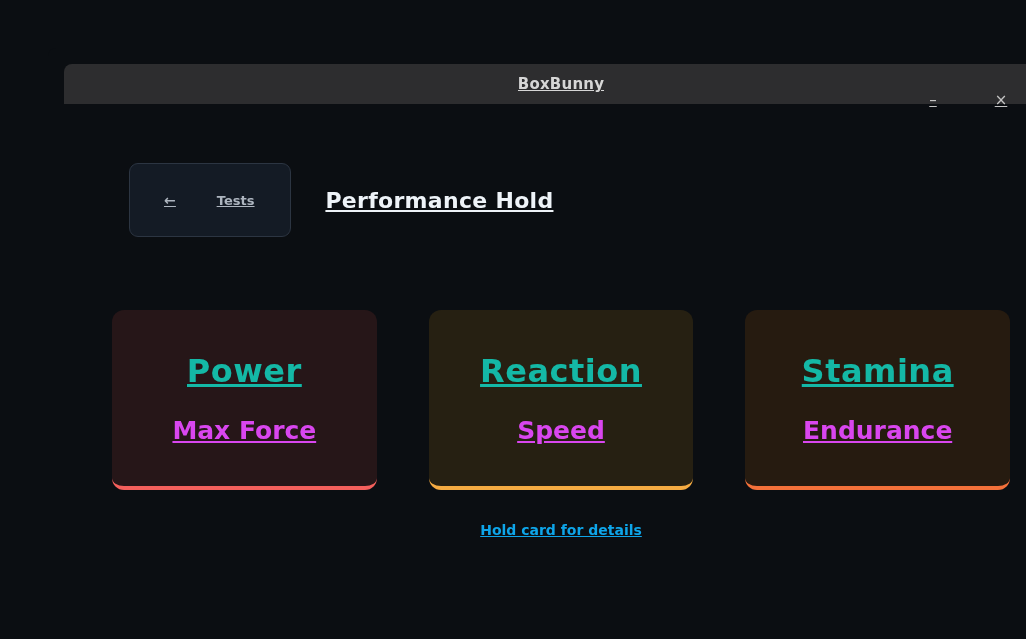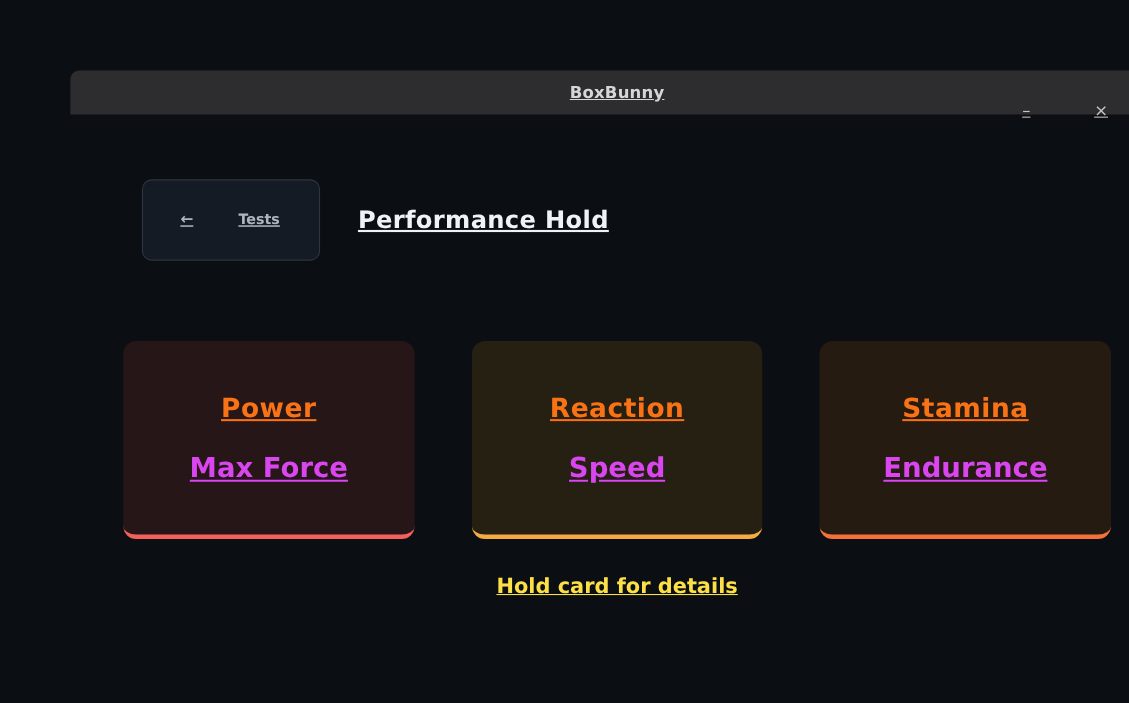--- a/index.html
+++ b/index.html
@@ -71,29 +71,29 @@
   }
   .test-card {
     width: 278px; height: 180px;
     border-radius: 12px;
     border-bottom: 4px solid #888;
     display: flex; flex-direction: column;
     align-items: center; justify-content: center;
     cursor: pointer;
   }
   .card-title {
-    color: #f97316; font-size: 24px; font-weight: bold; letter-spacing: 0.5px;
+    color: #14b8a6; font-size: 32px; font-weight: bold; letter-spacing: 0.5px;
   }
   .card-subtitle {
     margin-top: 10px;
     color: #d946ef; font-size: 25px; font-weight: bold;
   }
   .hint-text {
     margin-top: 13px;
-    color: #fde047; font-size: 19px; font-weight: bold;
+    color: #0ea5e9; font-size: 14px; font-weight: bold;
   }
 </style>
 </head>
 <body>
 
 <div class="window">
 
   <div class="titlebar">
     <span class="titlebar-title">BoxBunny</span>
     <div class="window-controls">

